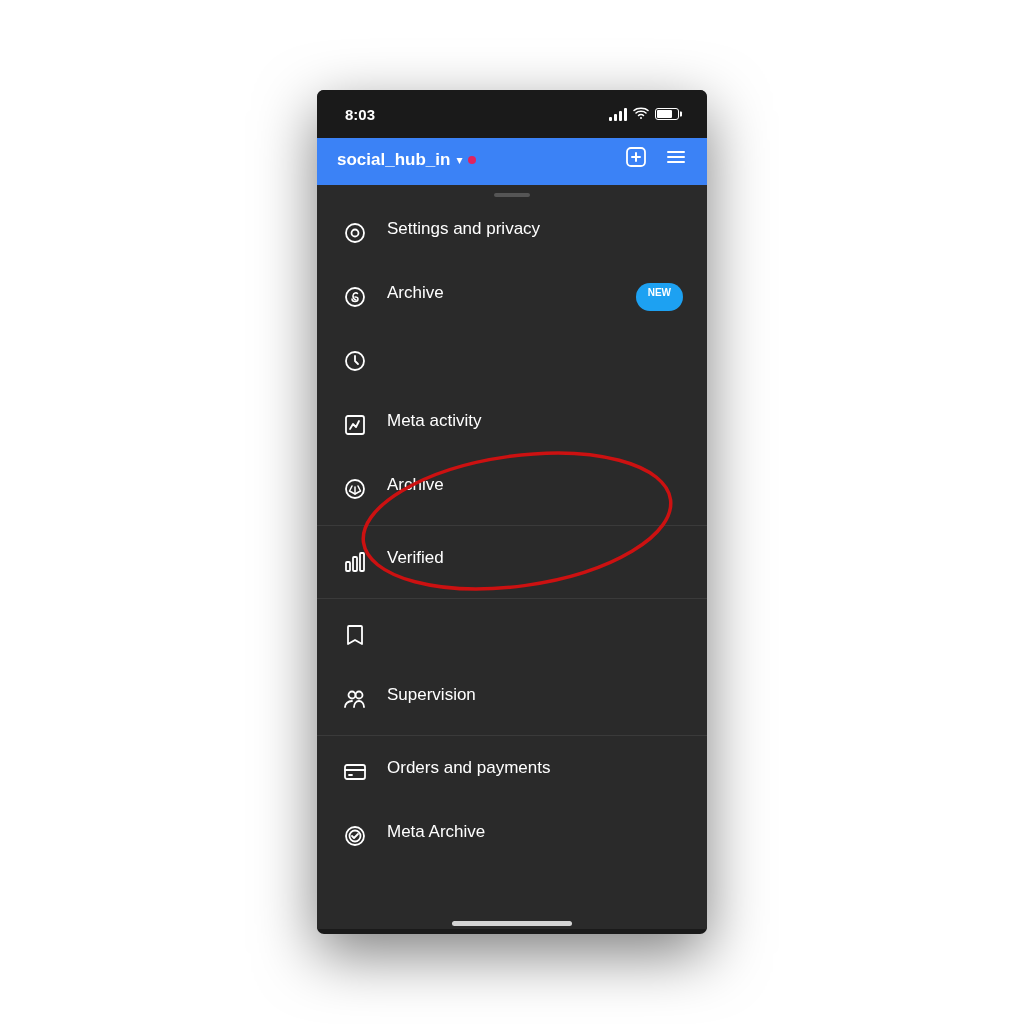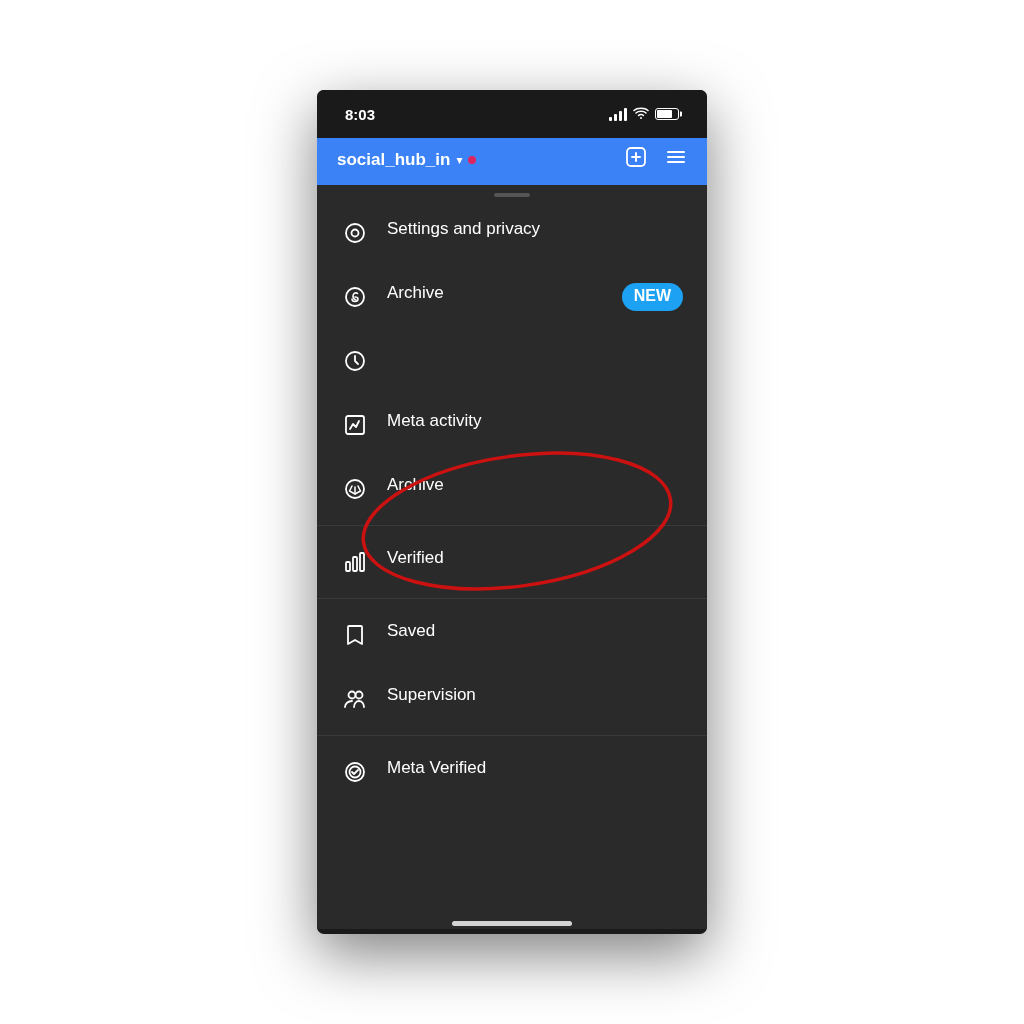--- a/index.html
+++ b/index.html
@@ -192,21 +192,21 @@
     .menu-label {
       color: #fff;
       font-size: 17px;
       font-weight: 400;
       flex: 1;
     }
 
     .new-badge {
       background: #1da1f2;
       color: #fff;
-      font-size: 16px;
+      font-size: 10px;
       font-weight: 700;
       padding: 4px 12px;
       border-radius: 20px;
       text-transform: uppercase;
     }
 
     .divider {
       height: 1px;
       background: #3a3a3a;
       margin: 4px 0;
@@ -364,47 +364,56 @@
 
       <div class="divider"></div>
 
 
       <div class="menu-item">
         <div class="menu-icon">
           <svg viewBox="0 0 24 24">
             <path d="M6 3h12a1 1 0 011 1v17l-7-4-7 4V4a1 1 0 011-1z"></path>
           </svg>
         </div>
-        <span class="menu-label">Saved</span>
       </div>
 
       <div class="menu-item">
         <div class="menu-icon">
           <svg viewBox="0 0 24 24">
             <circle cx="9" cy="8" r="3.5"></circle>
             <circle cx="16" cy="8" r="3.5"></circle>
             <path d="M2 20c0-3.3 3.1-6 7-6" stroke="white" stroke-width="1.8"></path>
             <path d="M11 20c0-3.3 2.2-6 5-6s5 2.7 5 6" stroke="white" stroke-width="1.8"></path>
           </svg>
         </div>
         <span class="menu-label">Supervision</span>
       </div>
 
       <div class="divider"></div>
 
+      <div class="menu-item">
+        <div class="menu-icon">
+          <svg viewBox="0 0 24 24">
+            <rect x="2" y="5" width="20" height="14" rx="2"></rect>
+            <line x1="2" y1="10" x2="22" y2="10"></line>
+            <line x1="6" y1="15" x2="9" y2="15"></line>
+          </svg>
+        </div>
+        <span class="menu-label">Orders and payments</span>
+      </div>
 
       <div class="menu-item">
         <div class="menu-icon">
           <svg viewBox="0 0 24 24">
             <circle cx="12" cy="12" r="9"></circle>
             <circle cx="12" cy="12" r="5.5"></circle>
             <polyline points="9,12 11,14 15,10" stroke="white" stroke-width="1.8"></polyline>
           </svg>
         </div>
-        <span class="menu-label">Meta Verified</span>
+        <span class="menu-label">Meta Archive</span>
       </div>
 
     </div>
 
     <svg class="red-circle-svg" style="position:absolute; top:230px; left:0; width:390px; height:160px;" viewBox="0 0 390 160">
       <ellipse cx="200" cy="90" rx="155" ry="65" fill="none" stroke="#cc1111" stroke-width="3.5" stroke-dasharray="none" transform="rotate(-8, 200, 90)"></ellipse>
     </svg>
 
   </div>
 

